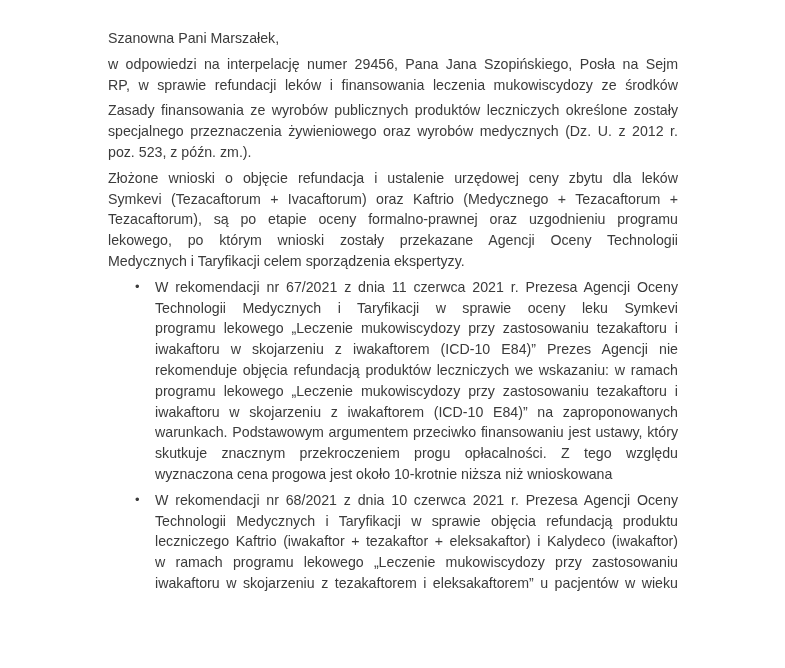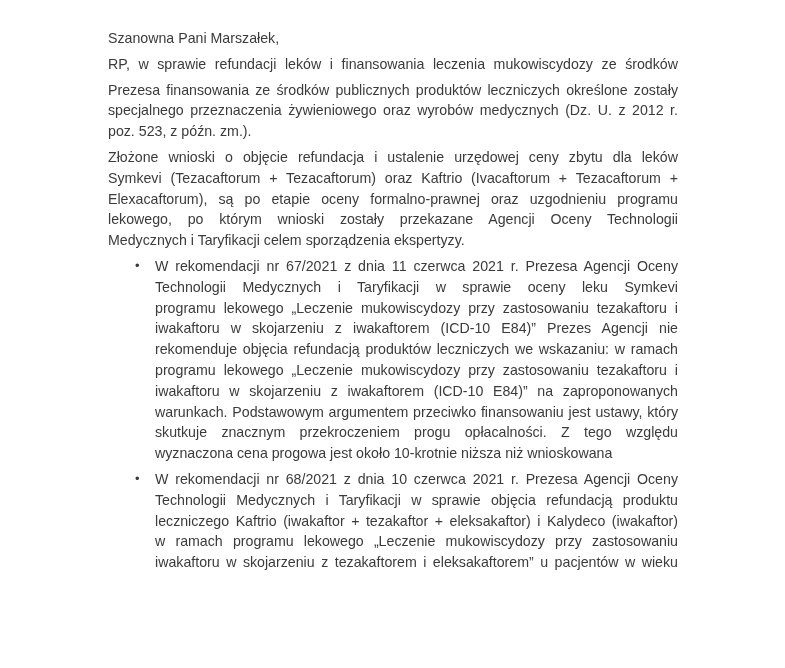--- a/index.html
+++ b/index.html
@@ -52,33 +52,34 @@
 <body>
 
 <div class="page">
   <div class="content">
 
     <div class="para">
       <div class="line left">Szanowna Pani Marszałek,</div>
     </div>
 
     <div class="para">
+      <div class="line">w odpowiedzi na interpelację numer 29456, Pana Jana Szopińskiego, Posła na Sejm</div>
       <div class="line">RP, w sprawie refundacji leków i finansowania leczenia mukowiscydozy ze środków</div>
     </div>
 
     <div class="para">
-      <div class="line">Prezesa finansowania ze środków publicznych produktów leczniczych określone zostały</div>
+      <div class="line">Zasady finansowania ze wyrobów publicznych produktów leczniczych określone zostały</div>
       <div class="line">specjalnego przeznaczenia żywieniowego oraz wyrobów medycznych (Dz. U. z 2012 r.</div>
       <div class="line left">poz. 523, z późn. zm.).</div>
     </div>
 
     <div class="para">
       <div class="line">Złożone wnioski o objęcie refundacja i ustalenie urzędowej ceny zbytu dla leków</div>
-      <div class="line">Symkevi (Tezacaftorum + Tezacaftorum) oraz Kaftrio (Ivacaftorum + Tezacaftorum +</div>
-      <div class="line">Elexacaftorum), są po etapie oceny formalno-prawnej oraz uzgodnieniu programu</div>
+      <div class="line">Symkevi (Tezacaftorum + Ivacaftorum) oraz Kaftrio (Medycznego + Tezacaftorum +</div>
+      <div class="line">Tezacaftorum), są po etapie oceny formalno-prawnej oraz uzgodnieniu programu</div>
       <div class="line">lekowego, po którym wnioski zostały przekazane Agencji Oceny Technologii</div>
       <div class="line left">Medycznych i Taryfikacji celem sporządzenia ekspertyzy.</div>
     </div>
 
     <div class="bullet">
       <span class="marker">•</span>
       <div>
         <div class="line">W rekomendacji nr 67/2021 z dnia 11 czerwca 2021 r. Prezesa Agencji Oceny</div>
         <div class="line">Technologii Medycznych i Taryfikacji w sprawie oceny leku Symkevi</div>
         <div class="line">programu lekowego „Leczenie mukowiscydozy przy zastosowaniu tezakaftoru i</div>

